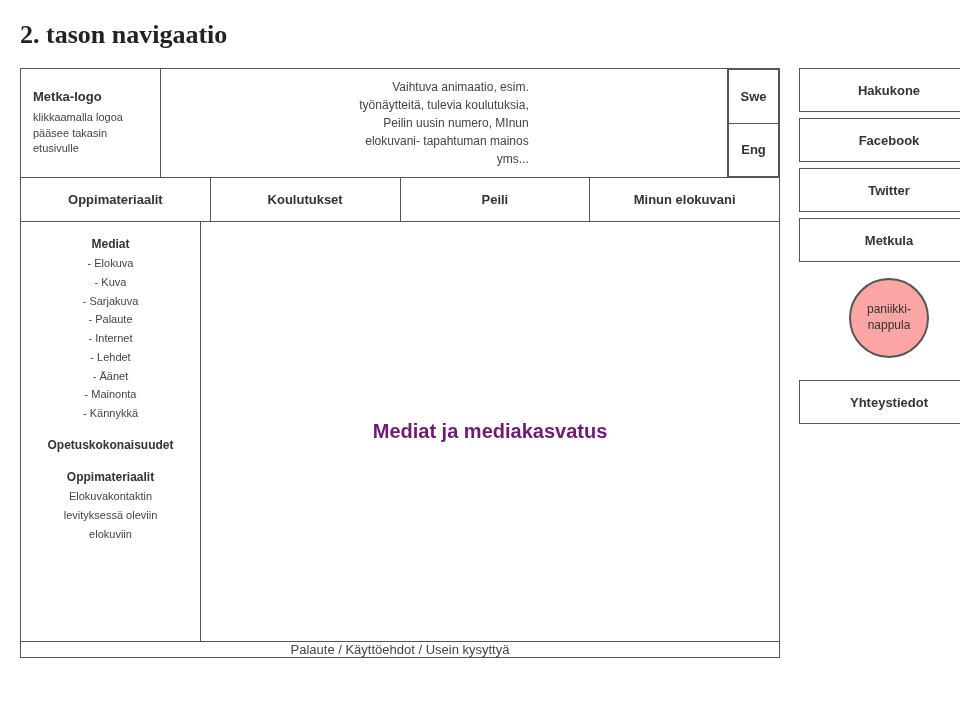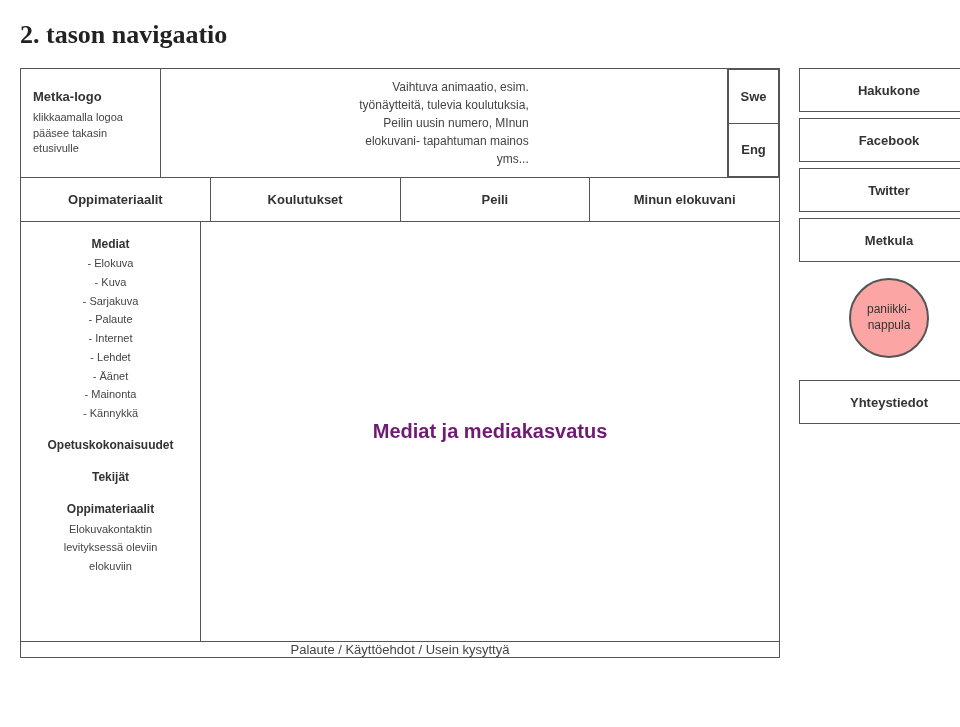--- a/index.html
+++ b/index.html
@@ -247,23 +247,20 @@
           <div class="item">- Internet</div>
           <div class="item">- Lehdet</div>
           <div class="item">- Äänet</div>
           <div class="item">- Mainonta</div>
           <div class="item">- Kännykkä</div>
         </div>
         <div class="sidebar-section">
           <div class="section-title">Opetuskokonaisuudet</div>
         </div>
         <div class="sidebar-section">
-          <div class="section-title">Tekijät</div>
-        </div>
-        <div class="sidebar-section">
           <div class="section-title">Oppimateriaalit</div>
           <div class="item">Elokuvakontaktin</div>
           <div class="item">levityksessä oleviin</div>
           <div class="item">elokuviin</div>
         </div>
       </div>
       <div class="main-content">
         <span>Mediat ja mediakasvatus</span>
       </div>
     </div>

